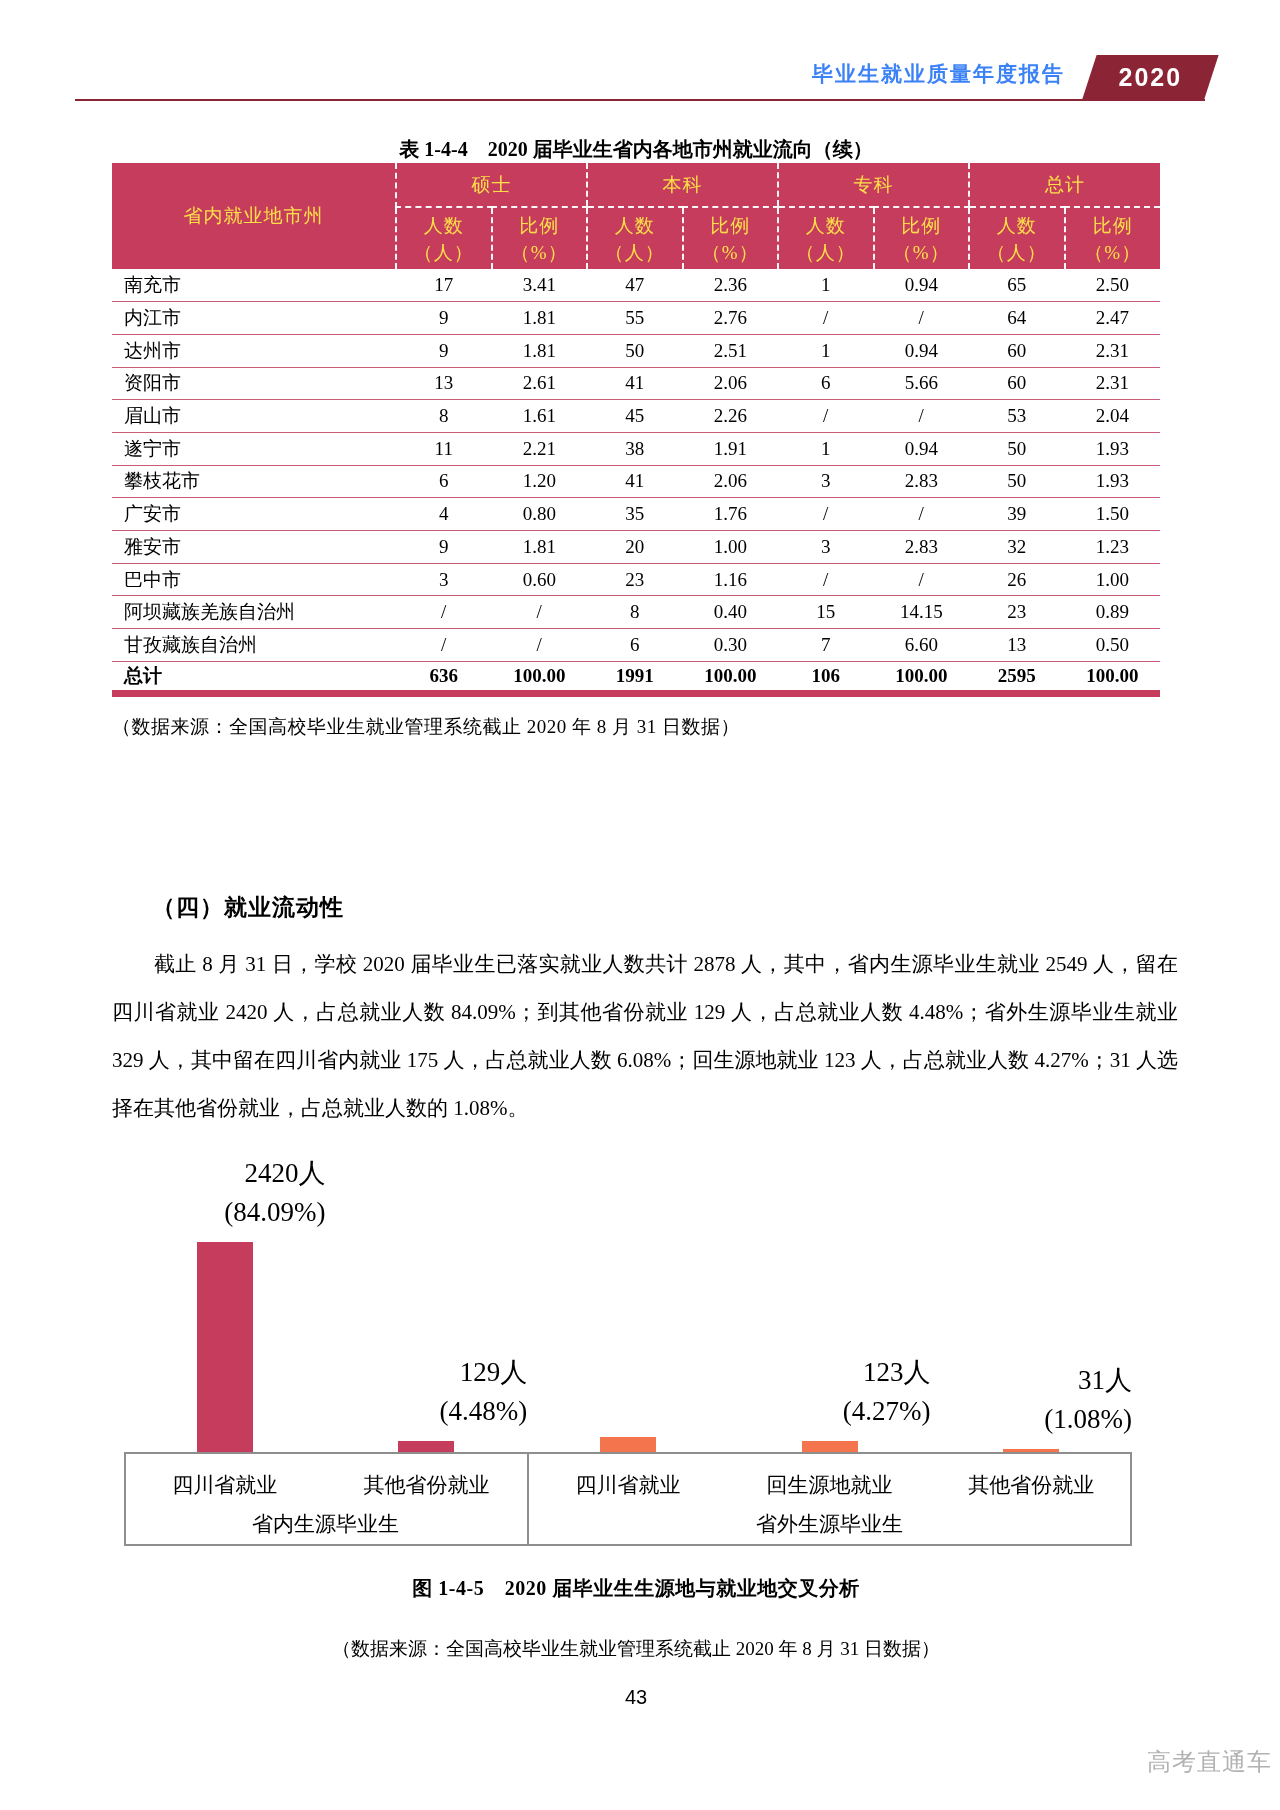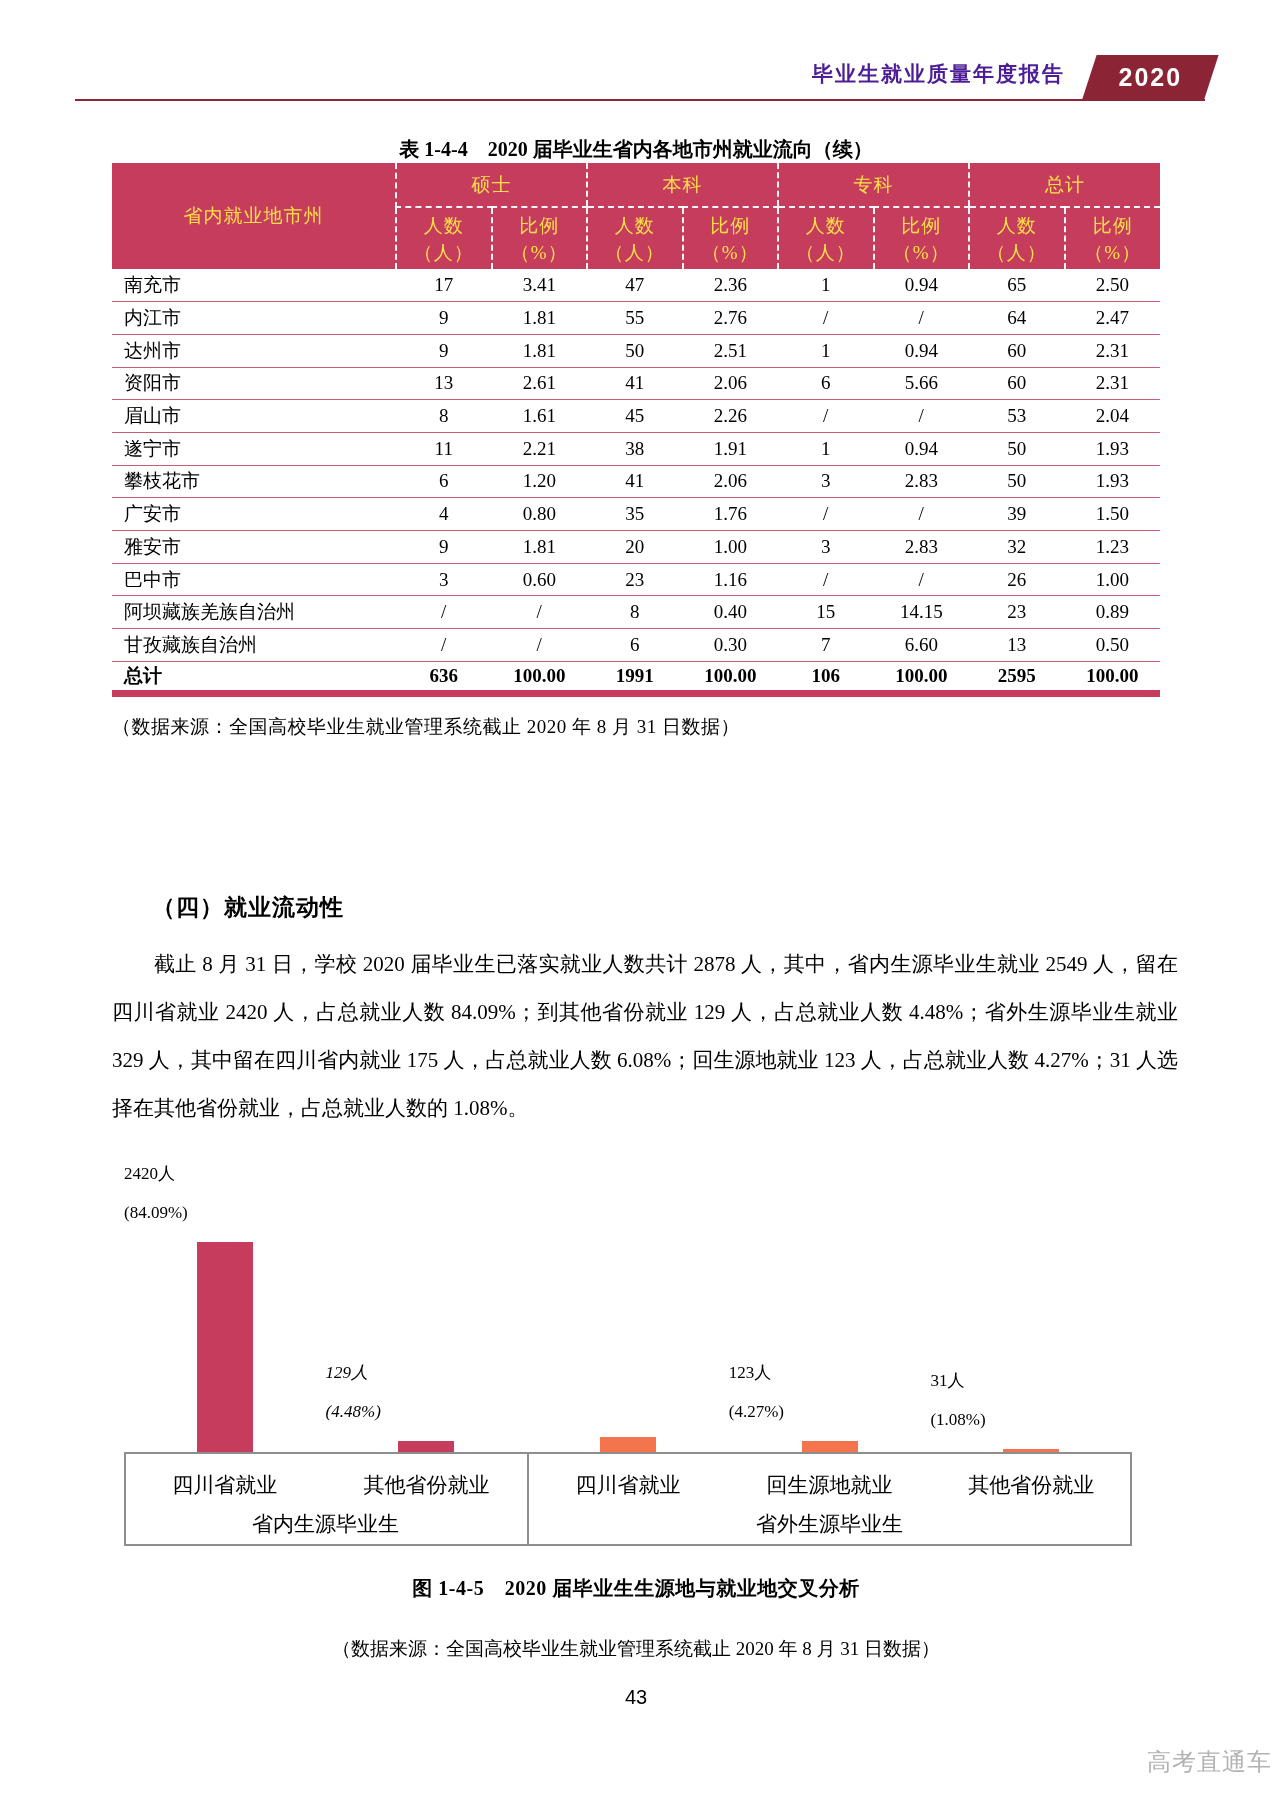--- a/index.html
+++ b/index.html
@@ -5,21 +5,21 @@
   * { margin:0; padding:0; box-sizing:border-box; }
   html,body { background:#ffffff; }
   body {
     width:1280px; height:1810px; position:relative; overflow:hidden;
     font-family:"Liberation Serif","DejaVu Serif",serif; color:#000;
   }
   
   .hdr-rule { position:absolute; left:75px; width:1130px; top:99px; border-top:2px solid #8b2435; }
   .hdr-brand {
     position:absolute; right:215px; top:60px; font-size:21px; font-weight:bold;
-    color:#4c1d95; letter-spacing:2px; font-family:"Liberation Serif",serif;
+    color:#3b82f6; letter-spacing:2px; font-family:"Liberation Serif",serif;
   }
   .year-badge {
     position:absolute; right:76px; top:55px; width:122px; height:45px;
     background:#8b2435; transform:skewX(-18deg); transform-origin:bottom left;
   }
   .year-badge span {
     display:block; transform:skewX(18deg); color:#fff; font-weight:bold;
     font-size:25px; text-align:center; line-height:45px; letter-spacing:2px;
     font-family:"Liberation Sans",sans-serif;
   }
@@ -55,21 +55,21 @@
     font-family:"Liberation Sans","DejaVu Sans",sans-serif; letter-spacing:1px;
   }
   .para {
     position:absolute; left:112px; top:940px; width:1066px;
     font-size:21px; line-height:48px; text-align:justify; text-indent:2em;
   }
   
   .chart { position:absolute; left:124px; top:1135px; width:1008px; height:412px; }
   .bar-slot { position:absolute; top:0; height:317px; }
   .bar { position:absolute; bottom:0; left:50%; transform:translateX(-50%); width:56px; }
-  .bar-label { position:absolute; left:0; width:100%; text-align:left; font-size:17px; line-height:39px; }
+  .bar-label { position:absolute; left:0; width:100%; text-align:right; font-size:27px; line-height:39px; }
   .axis-box {
     position:absolute; left:0; top:317px; width:1008px; height:94px;
     border:2px solid #8e8e8e;
   }
   .group-divider { position:absolute; top:317px; height:94px; border-left:2px solid #8e8e8e; }
   .cat-label {
     position:absolute; top:330px; height:40px; line-height:40px; text-align:center;
     font-size:21px; font-family:"Liberation Sans","DejaVu Sans",sans-serif;
   }
   .grp-label {
@@ -313,21 +313,21 @@
 
 <div class="chart">
     <div class="bar-slot" style="left: 0px; width: 201.6px;">
       <div class="bar-label" style="bottom: 220px;">
         <div>2420人</div>
         <div>(84.09%)</div>
       </div>
       <div class="bar" style="height: 210px; background: rgb(198, 60, 92);"></div>
     </div>
     <div class="bar-slot" style="left: 201.6px; width: 201.6px;">
-      <div class="bar-label" style="bottom: 21px; font-style: italic;">
+      <div class="bar-label" style="bottom: 21px;">
         <div>129人</div>
         <div>(4.48%)</div>
       </div>
       <div class="bar" style="height: 11px; background: rgb(198, 60, 92);"></div>
     </div>
     <div class="bar-slot" style="left: 403.2px; width: 201.6px;">
       <div class="bar" style="height: 15px; background: rgb(243, 116, 77);"></div>
     </div>
     <div class="bar-slot" style="left: 604.8px; width: 201.6px;">
       <div class="bar-label" style="bottom: 21px; font-family: Liberation Serif, serif;">

